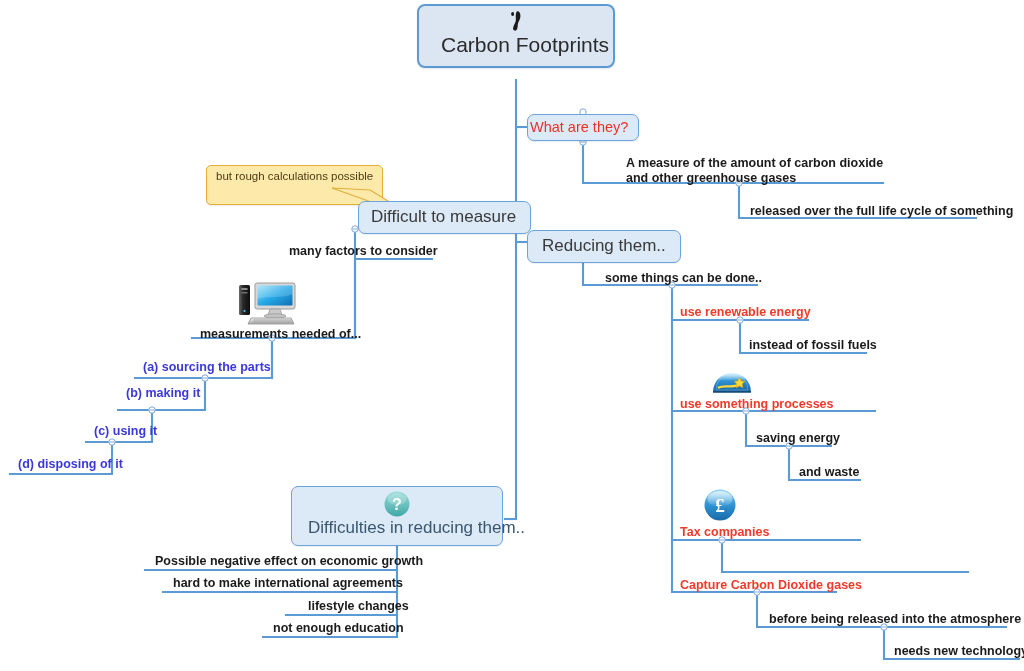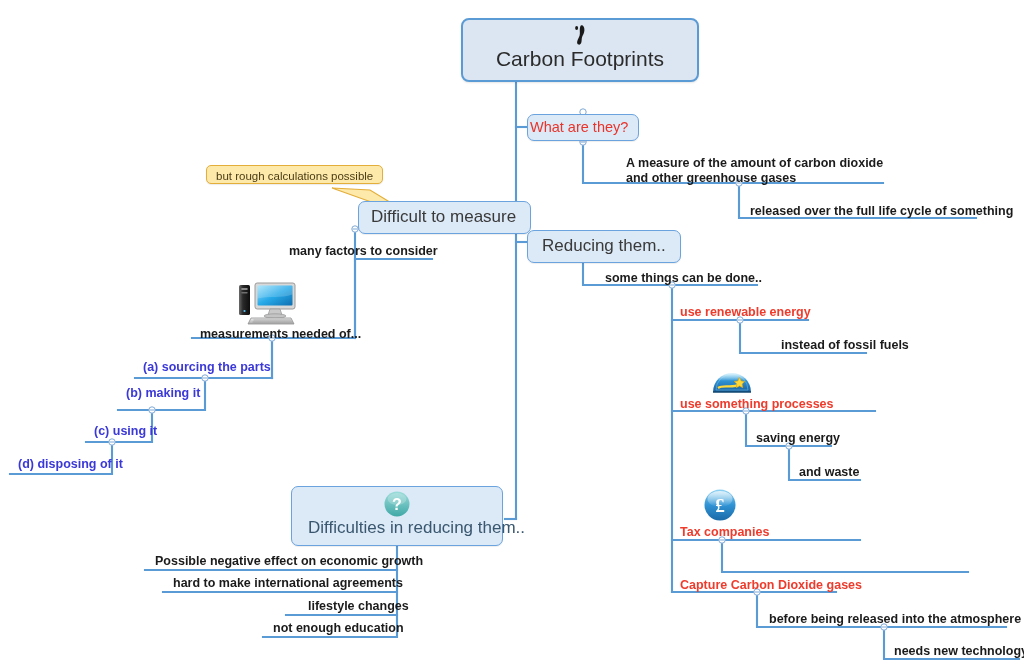--- a/index.html
+++ b/index.html
@@ -84,21 +84,21 @@
     padding: 1px 4px 2px 4px;
   }
   .leaf.red   { color: #ef3b2c; }
   .leaf.blue  { color: #3b38d8; }
 
   
   .callout {
     background: #fde9a9;
     border: 1.4px solid #e3ae3a;
     border-radius: 5px;
-    padding: 4px 9px 1px 9px;
+    padding: 4px 9px 22px 9px;
     font-size: 11.5px;
     color: #4a3c16;
     box-shadow: 0 1px 1px rgba(0,0,0,0.08);
   }
 
   
   .icon {
     display: block;
     margin: 0 auto;
   }
@@ -201,21 +201,21 @@
       <path d="M881.6,627 L886.4,627"></path>
       <path d="M352.6,229 L357.4,229"></path>
       <path d="M269.6,338 L274.4,338"></path>
       <path d="M202.6,378 L207.4,378"></path>
       <path d="M149.6,410 L154.4,410"></path>
       <path d="M109.6,442 L114.4,442"></path>
       <path d="M394.6,534 L399.4,534"></path>
     </g>
   </svg>
 
-  <div class="node root-box" style="left:417px; top:18px; width:238px;margin-left:44px;">
+  <div class="node root-box" style="left:417px; top:4px; width:198px;">
     <svg class="icon icon-footprint" viewBox="0 0 20 22" xmlns="http://www.w3.org/2000/svg">
       <path d="M11.6 1.2 C13.6 1.2 14.6 3.8 14.4 6.6 C14.2 9.2 13.0 11.0 12.2 12.8
                C11.5 14.4 11.9 16.4 11.4 18.2 C11.0 19.9 9.9 20.9 8.6 20.6
                C7.3 20.3 6.9 19.0 7.2 17.4 C7.6 15.2 9.0 13.6 9.6 11.4
                C10.2 9.2 9.6 7.2 9.8 5.2 C10.0 3.0 10.3 1.2 11.6 1.2 Z" fill="#1a1a1a"></path>
       <ellipse cx="6.6" cy="4.0" rx="1.5" ry="1.9" fill="#1a1a1a"></ellipse>
     </svg>
     <div class="root-label">Carbon Footprints</div>
   </div>
 
@@ -235,21 +235,21 @@
     <span>Reducing them..</span>
   </div>
 
   <div class="node leaf" style="left:601px; top:270px;">
     <span>some things can be done..</span>
   </div>
 
   <div class="node leaf red" style="left:676px; top:304px;">
     <span>use renewable energy</span>
   </div>
-  <div class="node leaf" style="left:745px; top:337px;margin-left:32px;">
+  <div class="node leaf" style="left:745px; top:337px;">
     <span>instead of fossil fuels</span>
   </div>
 
   <svg class="icon-abs icon-eco" style="left:710px; top:366px;" viewBox="0 0 44 30" xmlns="http://www.w3.org/2000/svg">
     <defs>
       <linearGradient id="ecoG" x1="0" y1="0" x2="0" y2="1">
         <stop offset="0%" stop-color="#7fd4f7"></stop>
         <stop offset="45%" stop-color="#2e8fd0"></stop>
         <stop offset="100%" stop-color="#1a5f9e"></stop>
       </linearGradient>

